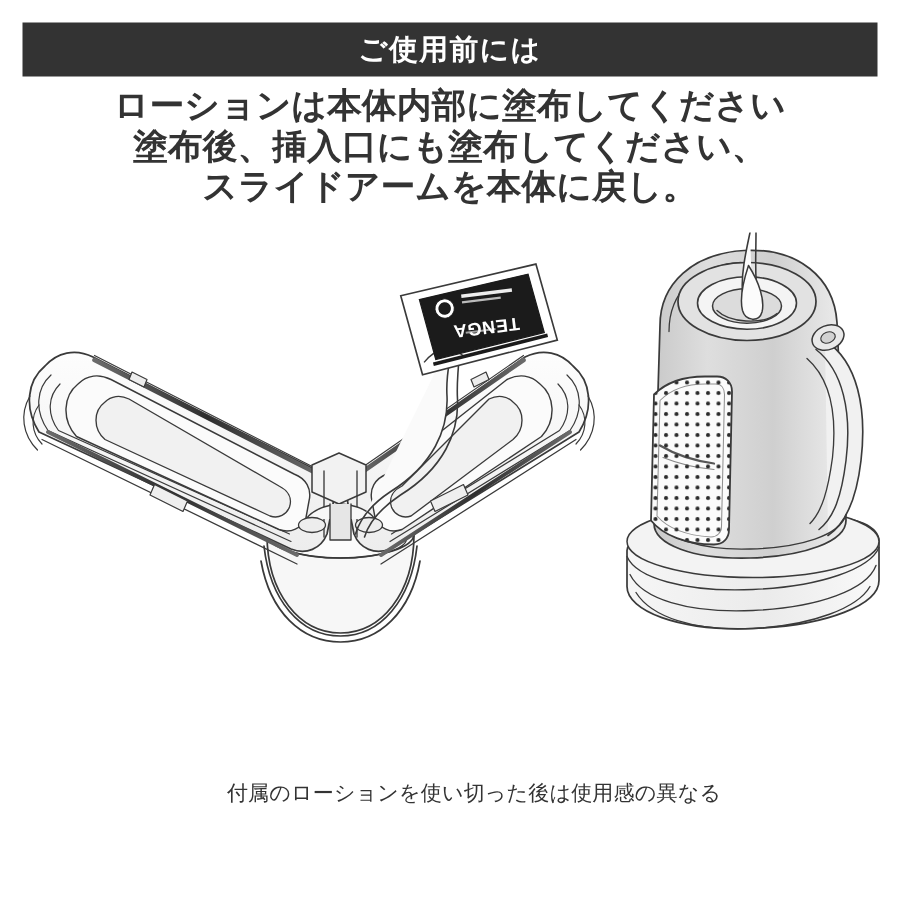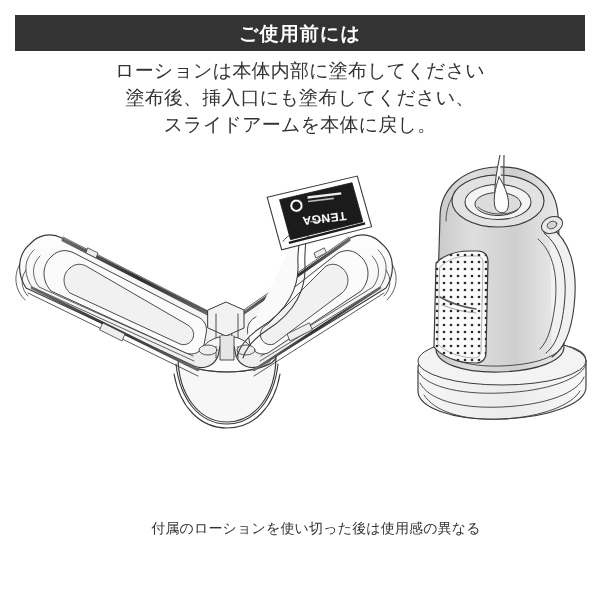--- a/index.html
+++ b/index.html
@@ -48,22 +48,22 @@
   
   .instructions {
     position: absolute;
     left: 0;
     top: 57px;
     width: 600px;
     text-align: center;
   }
   .instructions .line {
     display: block;
-    font-size: 19px;
-    font-weight: 400;
+    font-size: 23px;
+    font-weight: 700;
     line-height: 27px;
     color: #333333;
     letter-spacing: 0.01em;
     white-space: nowrap;
   }
 
   
   .footer-note {
     position: absolute;
     left: 0;

